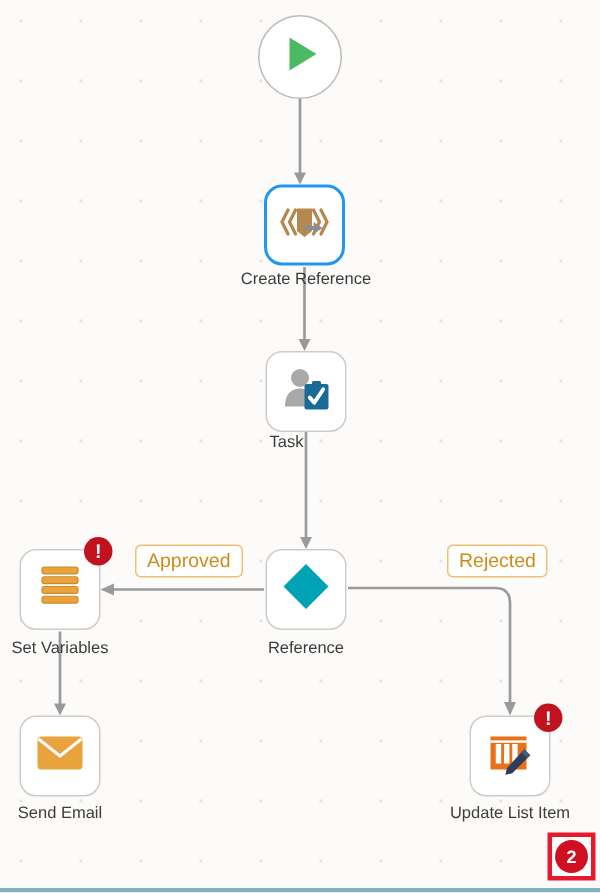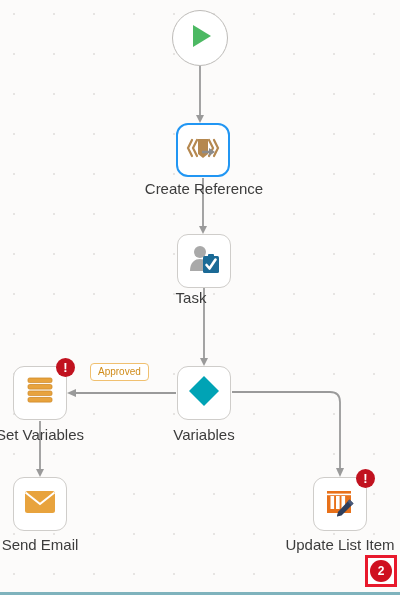--- a/index.html
+++ b/index.html
@@ -49,21 +49,21 @@
   .node.start {
     width: 56px;
     height: 56px;
     border-radius: 50%;
     border: 1.5px solid #bdbbb8;
   }
   .node-label {
     position: absolute;
     width: 170px;
     text-align: center;
-    font-size: 15px;
+    font-size: 11px;
     color: #3c3c3c;
     white-space: nowrap;
     line-height: 1.2;
   }
 
   
   .err-badge {
     position: absolute;
     width: 19px;
     height: 19px;
@@ -77,21 +77,21 @@
     font-family: "Liberation Sans", sans-serif;
   }
 
   
   .cond-label {
     position: absolute;
     background: #ffffff;
     border: 1px solid #f0c070;
     border-radius: 4px;
     color: #d08c1a;
-    font-size: 10px;
+    font-size: 13px;
     padding: 2px 7px 3px 7px;
     white-space: nowrap;
   }
 
   
   .counter-box {
     position: absolute;
     right: 3px;
     bottom: 5px;
     width: 32px;
@@ -207,21 +207,21 @@
   </div>
   <div class="node-label" style="left:106px; top:289px;">Task</div>
 
   <div class="node" style="left:177px; top:366px;">
     <span>
       <svg width="34" height="34" viewBox="0 0 34 34">
         <path d="M 17 2 L 32 17 L 17 32 L 2 17 Z" fill="#00a3b5" rx="2"></path>
       </svg>
     </span>
   </div>
-  <div class="node-label" style="left:119px; top:426px;">Variables</div>
+  <div class="node-label" style="left:119px; top:426px;">Reference</div>
 
   <div class="node" style="left:13px; top:366px;">
     <span>
       <svg width="30" height="32" viewBox="0 0 30 32">
         <rect x="3" y="3" width="24" height="4.6" rx="1.6" fill="#e8a33d" stroke="#cf8a28" stroke-width="0.8"></rect>
         <rect x="3" y="9.5" width="24" height="4.6" rx="1.6" fill="#e8a33d" stroke="#cf8a28" stroke-width="0.8"></rect>
         <rect x="3" y="16" width="24" height="4.6" rx="1.6" fill="#e8a33d" stroke="#cf8a28" stroke-width="0.8"></rect>
         <rect x="3" y="22.5" width="24" height="4.6" rx="1.6" fill="#e8a33d" stroke="#cf8a28" stroke-width="0.8"></rect>
       </svg>
     </span>
@@ -253,18 +253,19 @@
         <path d="M 25.5 13.5 L 29.5 17.5 L 27.5 19.5 L 23.5 15.5 Z" fill="#4a5a7a"></path>
         <path d="M 13 30.5 L 14.6 25.6 L 17.2 28.2 Z" fill="#2f3e5c"></path>
       </svg>
     </span>
     <div class="err-badge" style="right:-9px; top:-9px;">!</div>
   </div>
   <div class="node-label" style="left:255px; top:536px;">Update List Item</div>
 
   <div class="cond-label" style="left:90px; top:363px;">Approved</div>
 
+  <div class="cond-label" style="left:298px; top:363px;">Rejected</div>
 
   <div class="counter-box">
     <div class="counter-circle">2</div>
   </div>
 
 </div>
 
 </body></html>

